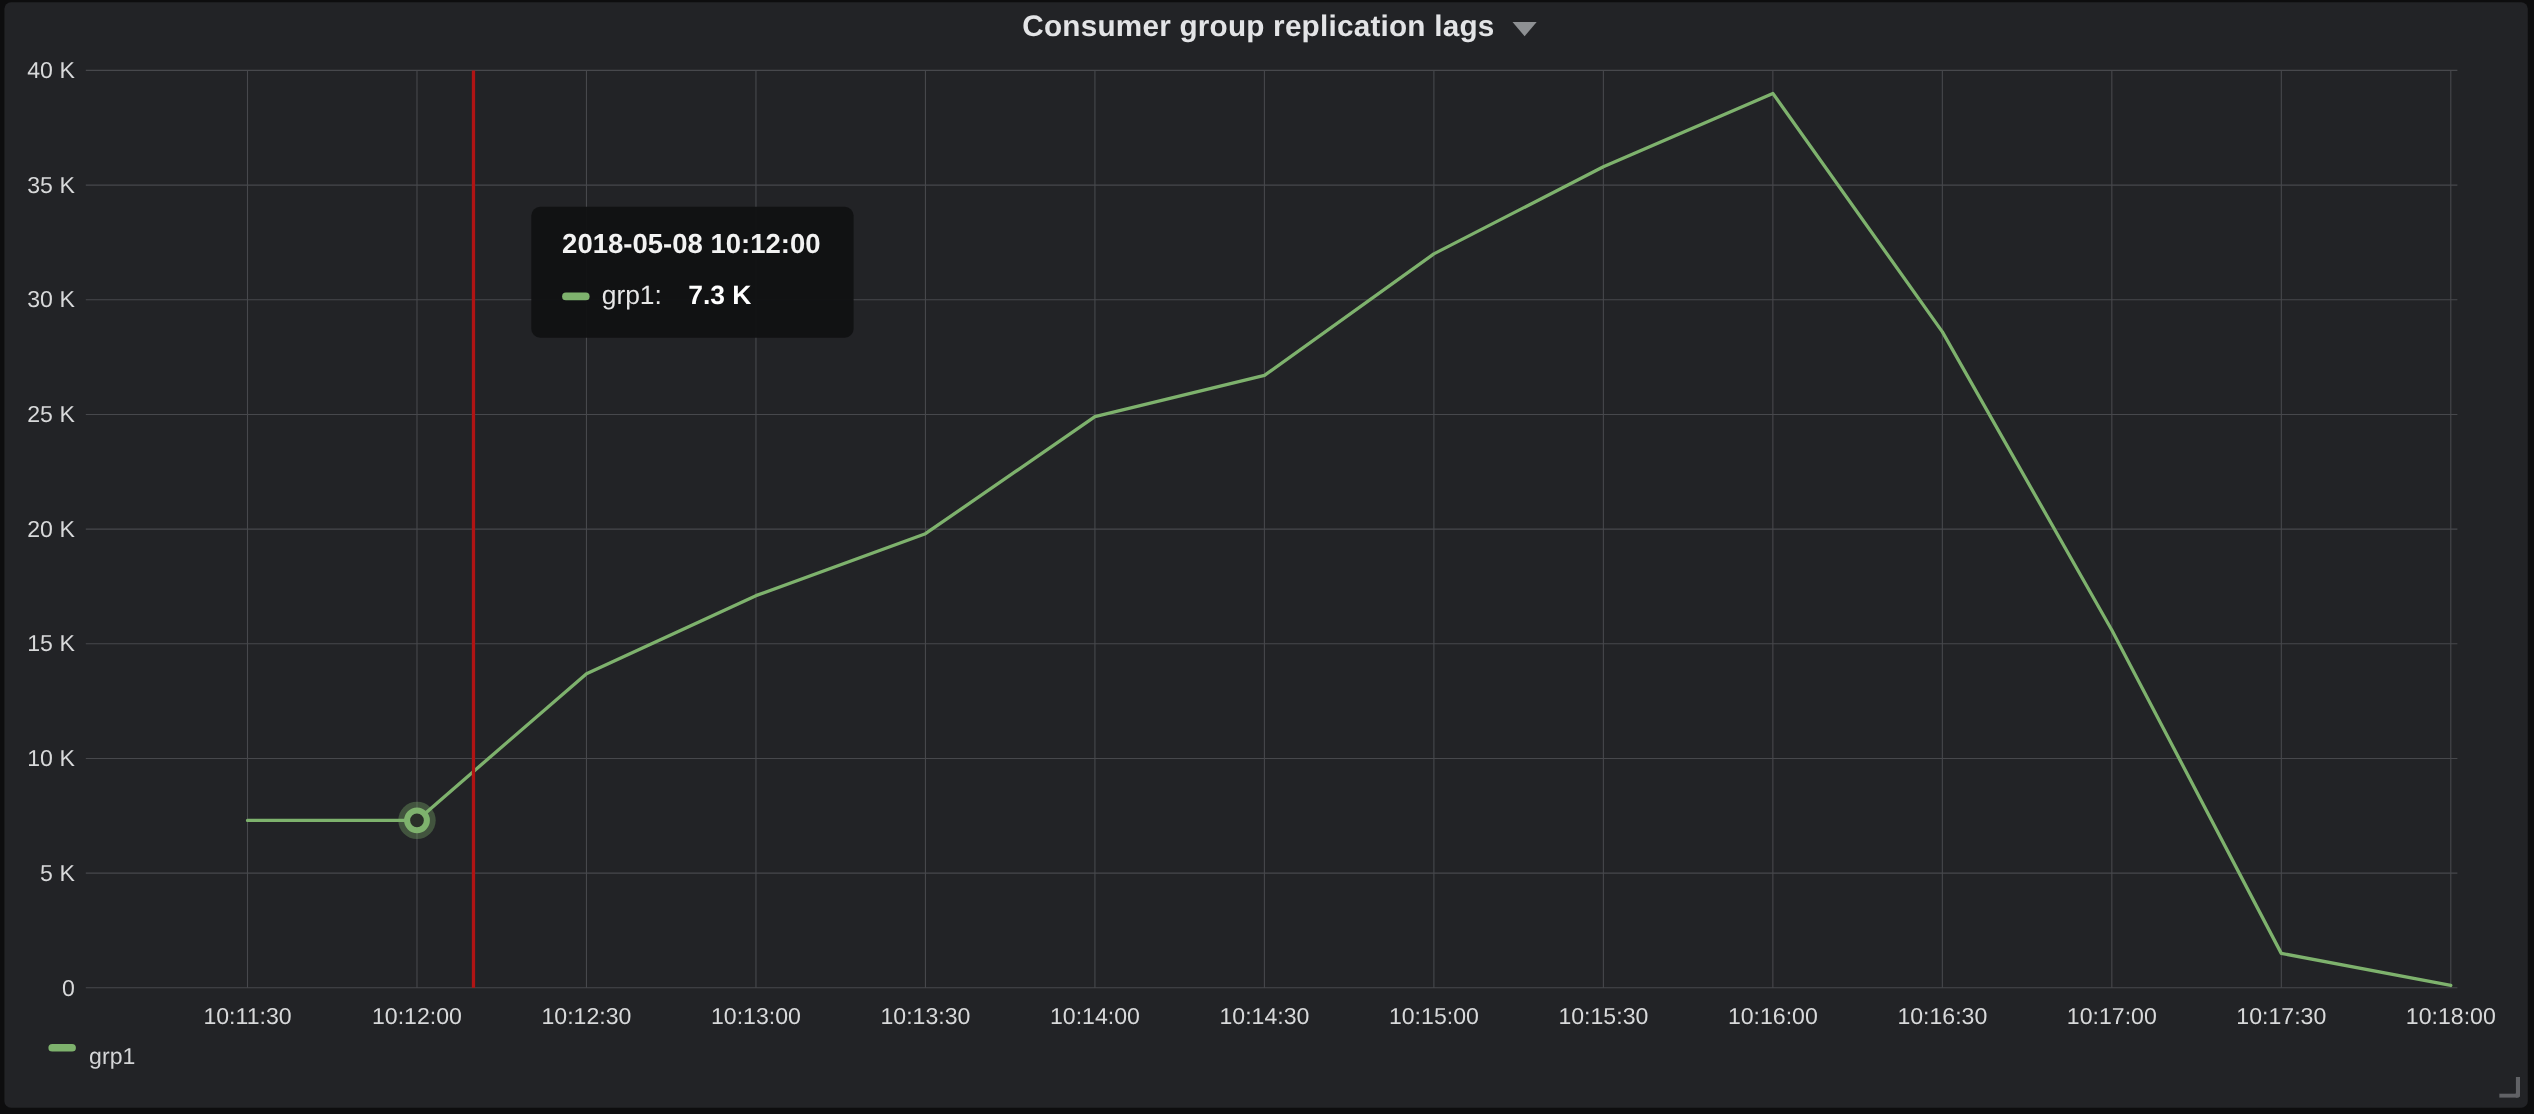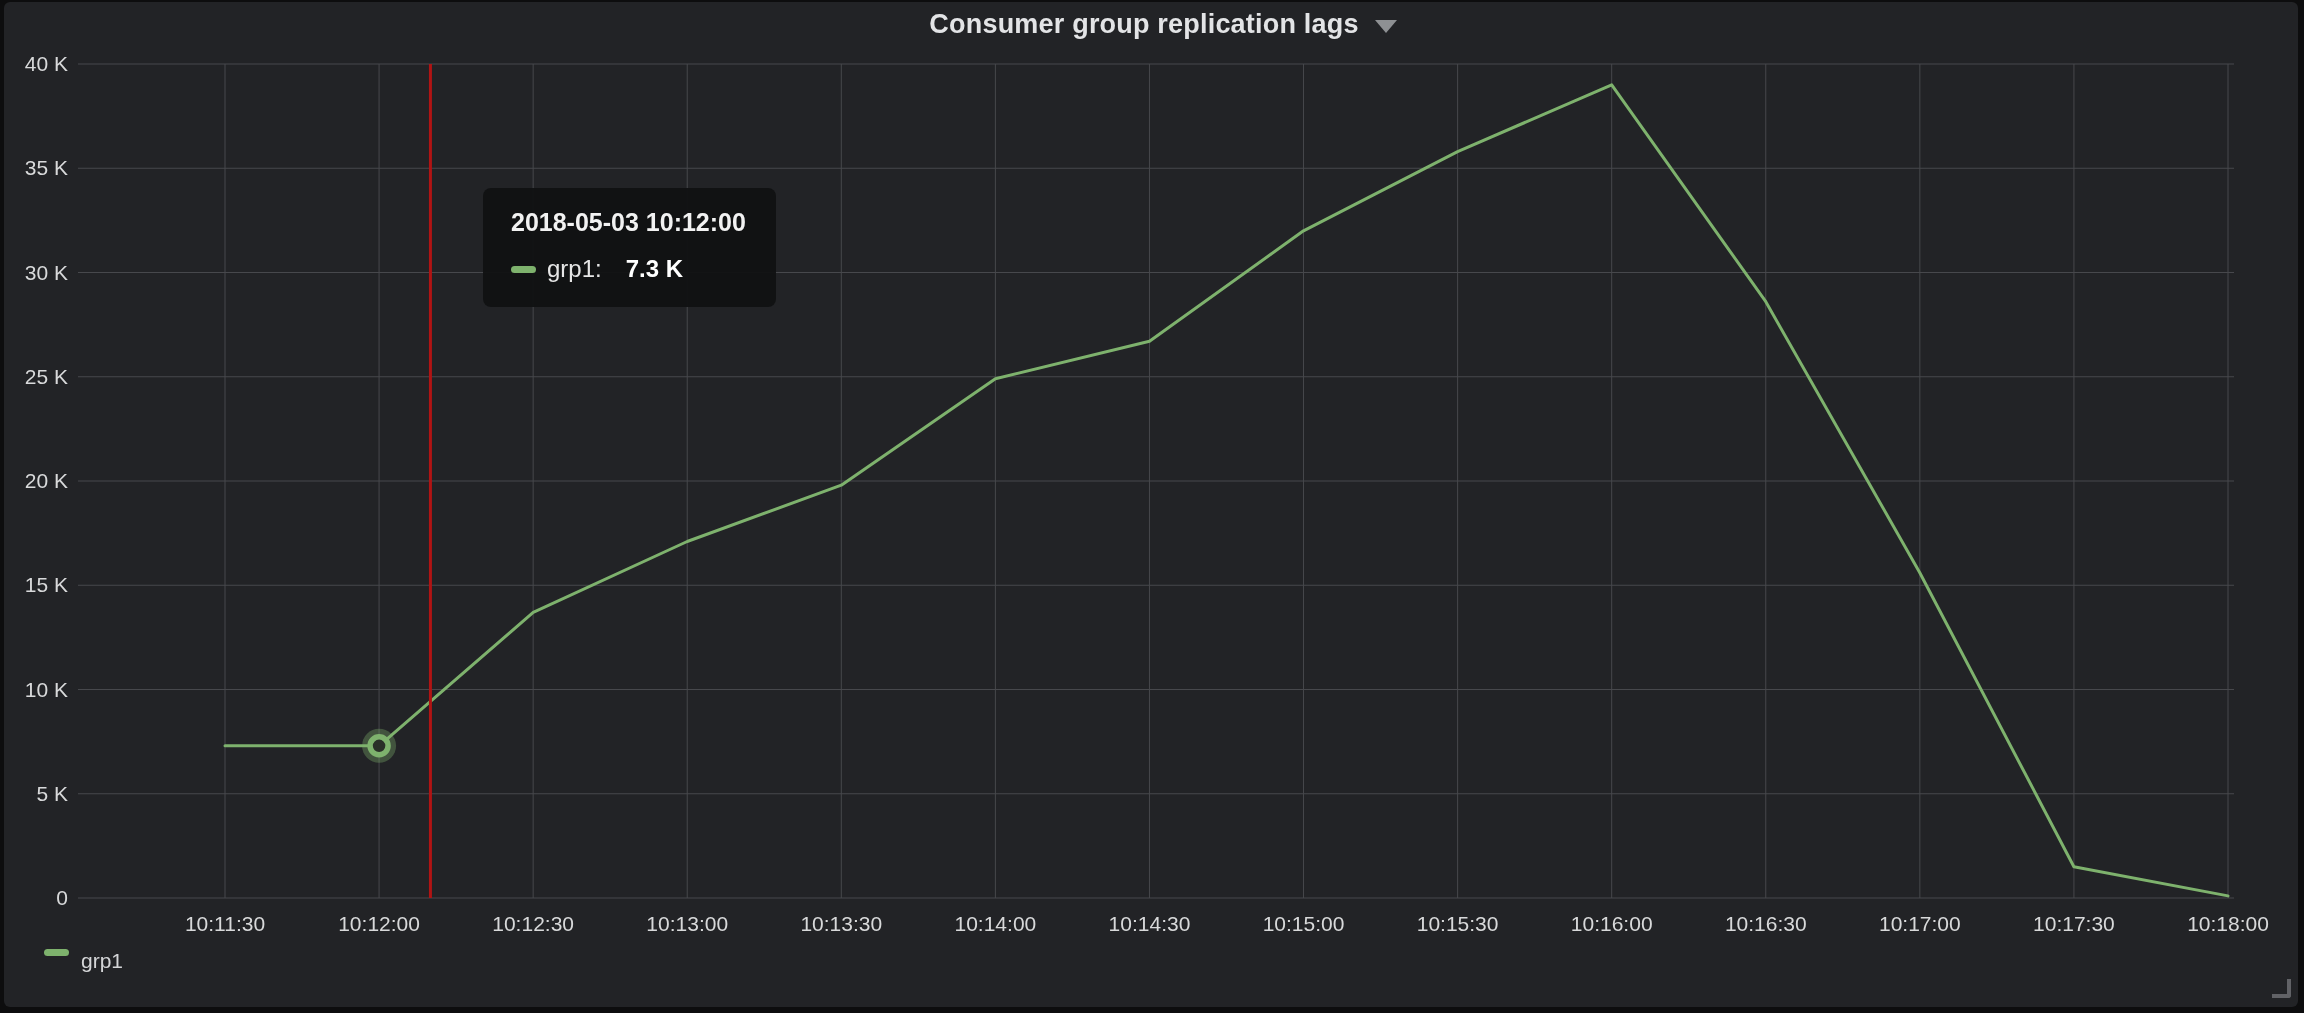--- a/index.html
+++ b/index.html
@@ -95,21 +95,21 @@
         <text x="1453.6153846153845" y="929" text-anchor="middle">10:15:30</text>
         <text x="1607.6923076923076" y="929" text-anchor="middle">10:16:00</text>
         <text x="1761.7692307692307" y="929" text-anchor="middle">10:16:30</text>
         <text x="1915.8461538461538" y="929" text-anchor="middle">10:17:00</text>
         <text x="2069.923076923077" y="929" text-anchor="middle">10:17:30</text>
         <text x="2224" y="929" text-anchor="middle">10:18:00</text>
       </g>
     </svg>
 
   <div class="tooltip">
-    <div class="tt-date">2018-05-03 10:12:00</div>
+    <div class="tt-date">2018-05-08 10:12:00</div>
     <div class="tt-row">
       <span class="dash" style="background: rgb(126, 178, 109);"></span>
       <span class="tt-label">grp1:</span>
       <span class="tt-value">7.3 K</span>
     </div>
   </div>
 
   <div class="legend">
     <span class="dash" style="background: rgb(126, 178, 109);"></span>
     <span class="legend-label">grp1</span>

